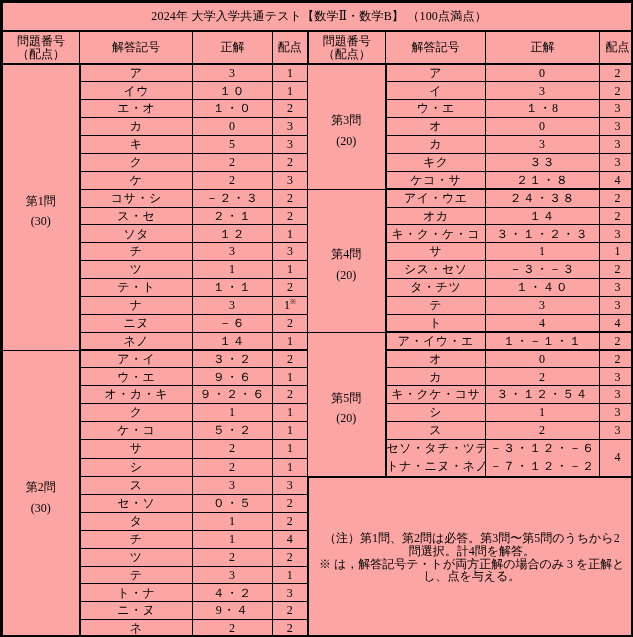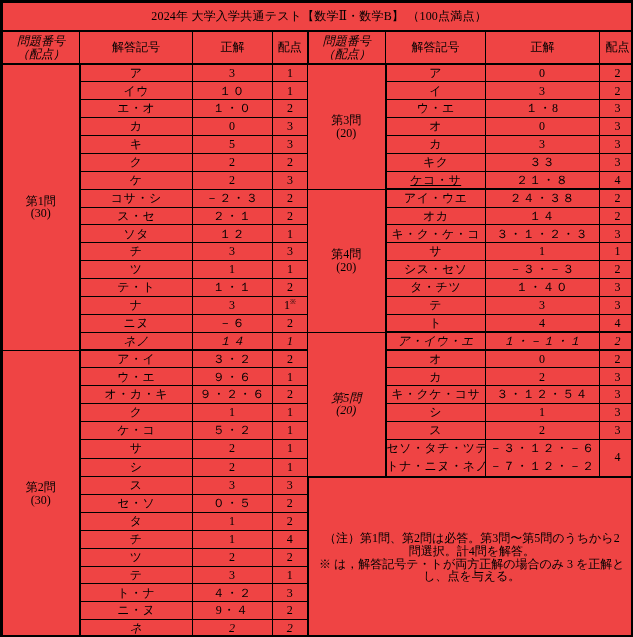--- a/index.html
+++ b/index.html
@@ -10,21 +10,21 @@
   body {
     font-family: "Liberation Serif", "DejaVu Serif", serif;
     color: #000000;
   }
   #sheet {
     position: relative;
     width: 633px;
     height: 637px;
     box-sizing: border-box;
     overflow: hidden;
-    background: #ef4444;
+    background: #fca5a5;
   }
   table.keytable {
     border-collapse: collapse;
     table-layout: fixed;
     width: 633px;
     height: 637px;
   }
   table.keytable td, table.keytable th {
     border: 1px solid #000;
     padding: 0;
@@ -47,29 +47,29 @@
     border-bottom: 2px solid #000 !important;
   }
   .hdr {
     height: 30px;
     font-size: 11.5px;
     line-height: 1.12;
     border-bottom: 2px solid #000 !important;
   }
   .hdr .two {
     display: block;
-    font-style: italic;
   }
   .sect {
     font-size: 12px;
     line-height: 1.25;
     border-right: 2px solid #000 !important;
   }
   .sect .two {
     display: block;
+    margin-top: 8px;
   }
   .sym {
     font-size: 11.5px;
     letter-spacing: 0.5px;
   }
   .ans {
     font-size: 12px;
     letter-spacing: 1.2px;
   }
   .pts {
@@ -78,21 +78,21 @@
   .pts .star {
     font-size: 7px;
     vertical-align: super;
     letter-spacing: 0;
   }
   .rowline { height: 17.6px; }
   .dblline { height: 35.2px; margin-top: 8px; }
   .dblline .sub { display: block; line-height: 1.45; }
 
   
-  .block-end td { border-bottom: 2px solid #000 !important; font-style: italic; }
+  .block-end td { border-bottom: 2px solid #000 !important; }
   .mid-sep { border-left: 2px solid #000 !important; }
 
   .notes {
     text-align: left;
     vertical-align: top;
     font-size: 11.5px;
     line-height: 1.42;
     padding: 26px 8px 4px 6px;
     white-space: normal;
     border-left: 2px solid #000 !important;
@@ -187,21 +187,21 @@
           <td class="ans">2</td>
           <td class="pts">2</td>
           <td class="sym" rowspan="1">キク</td>
           <td class="ans" rowspan="1">３３</td>
           <td class="pts" rowspan="1">3</td>
         </tr>
         <tr class="rowline right-block-end">
           <td class="sym">ケ</td>
           <td class="ans">2</td>
           <td class="pts">3</td>
-          <td class="sym" rowspan="1" style="border-bottom: 2px solid rgb(0, 0, 0); text-decoration: underline;">ケコ・サ</td>
+          <td class="sym" rowspan="1" style="border-bottom: 2px solid rgb(0, 0, 0);">ケコ・サ</td>
           <td class="ans" rowspan="1" style="border-bottom: 2px solid rgb(0, 0, 0); margin-top: 30px;">２１・８</td>
           <td class="pts" rowspan="1" style="border-bottom: 2px solid rgb(0, 0, 0);">4</td>
         </tr>
         <tr class="rowline">
           <td class="sym">コサ・シ</td>
           <td class="ans">－２・３</td>
           <td class="pts">2</td>
           <td class="sect" rowspan="8">
             <span class="two">第4問</span>
             <span class="two">(20)</span>

